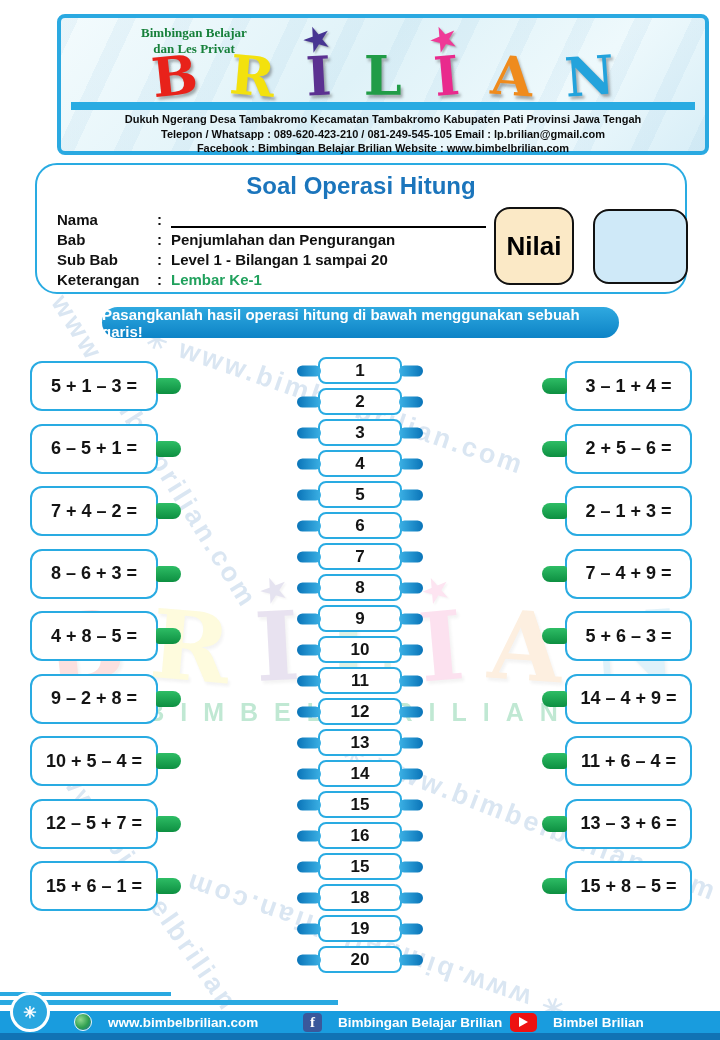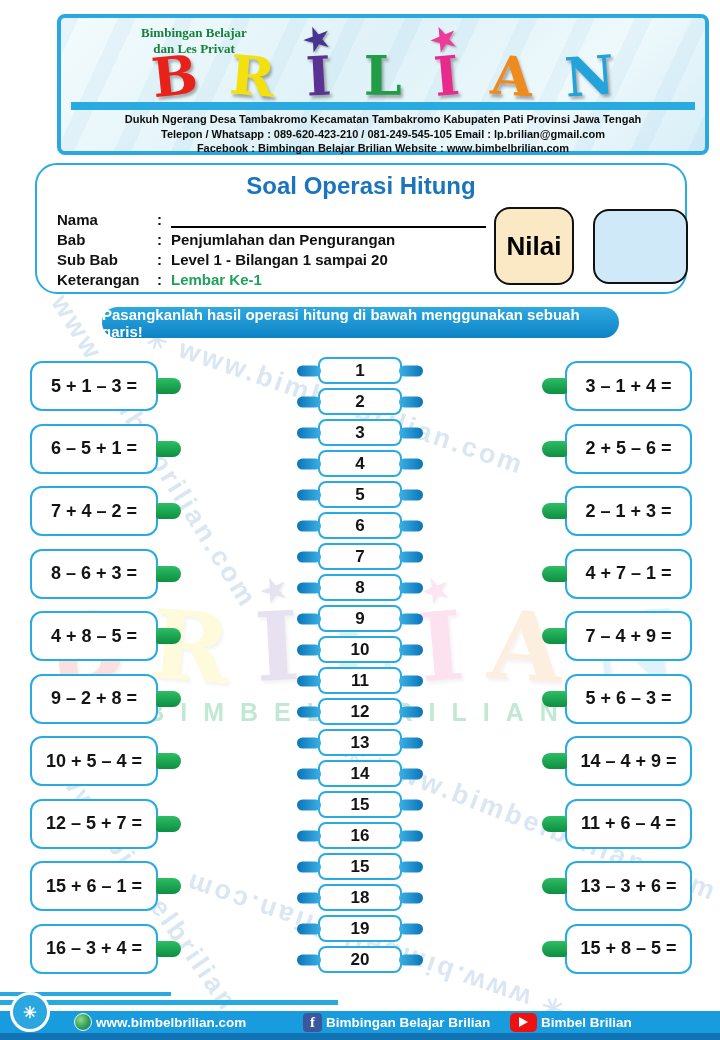--- a/index.html
+++ b/index.html
@@ -108,21 +108,21 @@
   .stripe-2 { left:0; top:1000px; width:338px; height:5px; }
   .footer-bar  { position:absolute; left:0; top:1011px; width:720px; height:22px;
                  background:#199cde; z-index:3; }
   .footer-dark { position:absolute; left:0; top:1033px; width:720px; height:7px;
                  background:#1173b4; z-index:3; }
   .footer-circle { position:absolute; left:10px; top:992px; width:40px; height:40px;
                    border-radius:50%; background:#2aa7e0; border:3px solid #fff; z-index:4;
                    display:flex; align-items:center; justify-content:center;
                    color:#fff; font-size:16px; font-weight:bold; }
   .footer-item { position:absolute; top:1011px; height:22px; z-index:4;
-                 display:flex; align-items:center; gap:4px;
+                 display:flex; align-items:center; gap:16px;
                  color:#fff; font-weight:bold; font-size:13.5px; }
   .fi-web { left:74px; } .fi-fb { left:303px; } .fi-yt { left:510px; }
   .globe-icon { width:18px; height:18px; border-radius:50%;
                 border:1.5px solid #e8f6ff;
                 background:radial-gradient(circle at 35% 35%, #8fd98f, #2e9e4f 55%, #1b6fae); }
   .fb-icon { width:19px; height:19px; border-radius:4px; background:#3a589b;
              display:flex; align-items:center; justify-content:center;
              color:#fff; font-family:"Liberation Serif", serif;
              font-weight:bold; font-size:15px; }
   .yt-icon { width:27px; height:19px; border-radius:5px; background:#ee1111;
@@ -232,24 +232,20 @@
       <span class="tab-green tab-right"></span>
     </div>
     <div class="prob-box">
       <span>12 – 5 + 7 =</span>
       <span class="tab-green tab-right"></span>
     </div>
     <div class="prob-box">
       <span>15 + 6 – 1 =</span>
       <span class="tab-green tab-right"></span>
     </div>
-    <div class="prob-box">
-      <span>16 – 3 + 4 =</span>
-      <span class="tab-green tab-right"></span>
-    </div>
   </div>
 <div class="col col-center" id="col-center">
     <div class="num-box">
       <span class="tab-blue tab-blue-l"></span>
       <span>1</span>
       <span class="tab-blue tab-blue-r"></span>
     </div>
     <div class="num-box">
       <span class="tab-blue tab-blue-l"></span>
       <span>2</span>
@@ -350,24 +346,20 @@
     <div class="prob-box">
       <span>3 – 1 + 4 =</span>
       <span class="tab-green tab-left"></span>
     </div>
     <div class="prob-box">
       <span>2 + 5 – 6 =</span>
       <span class="tab-green tab-left"></span>
     </div>
     <div class="prob-box">
       <span>2 – 1 + 3 =</span>
-      <span class="tab-green tab-left"></span>
-    </div>
-    <div class="prob-box">
-      <span>4 + 7 – 1 =</span>
       <span class="tab-green tab-left"></span>
     </div>
     <div class="prob-box">
       <span>7 – 4 + 9 =</span>
       <span class="tab-green tab-left"></span>
     </div>
     <div class="prob-box">
       <span>5 + 6 – 3 =</span>
       <span class="tab-green tab-left"></span>
     </div>

